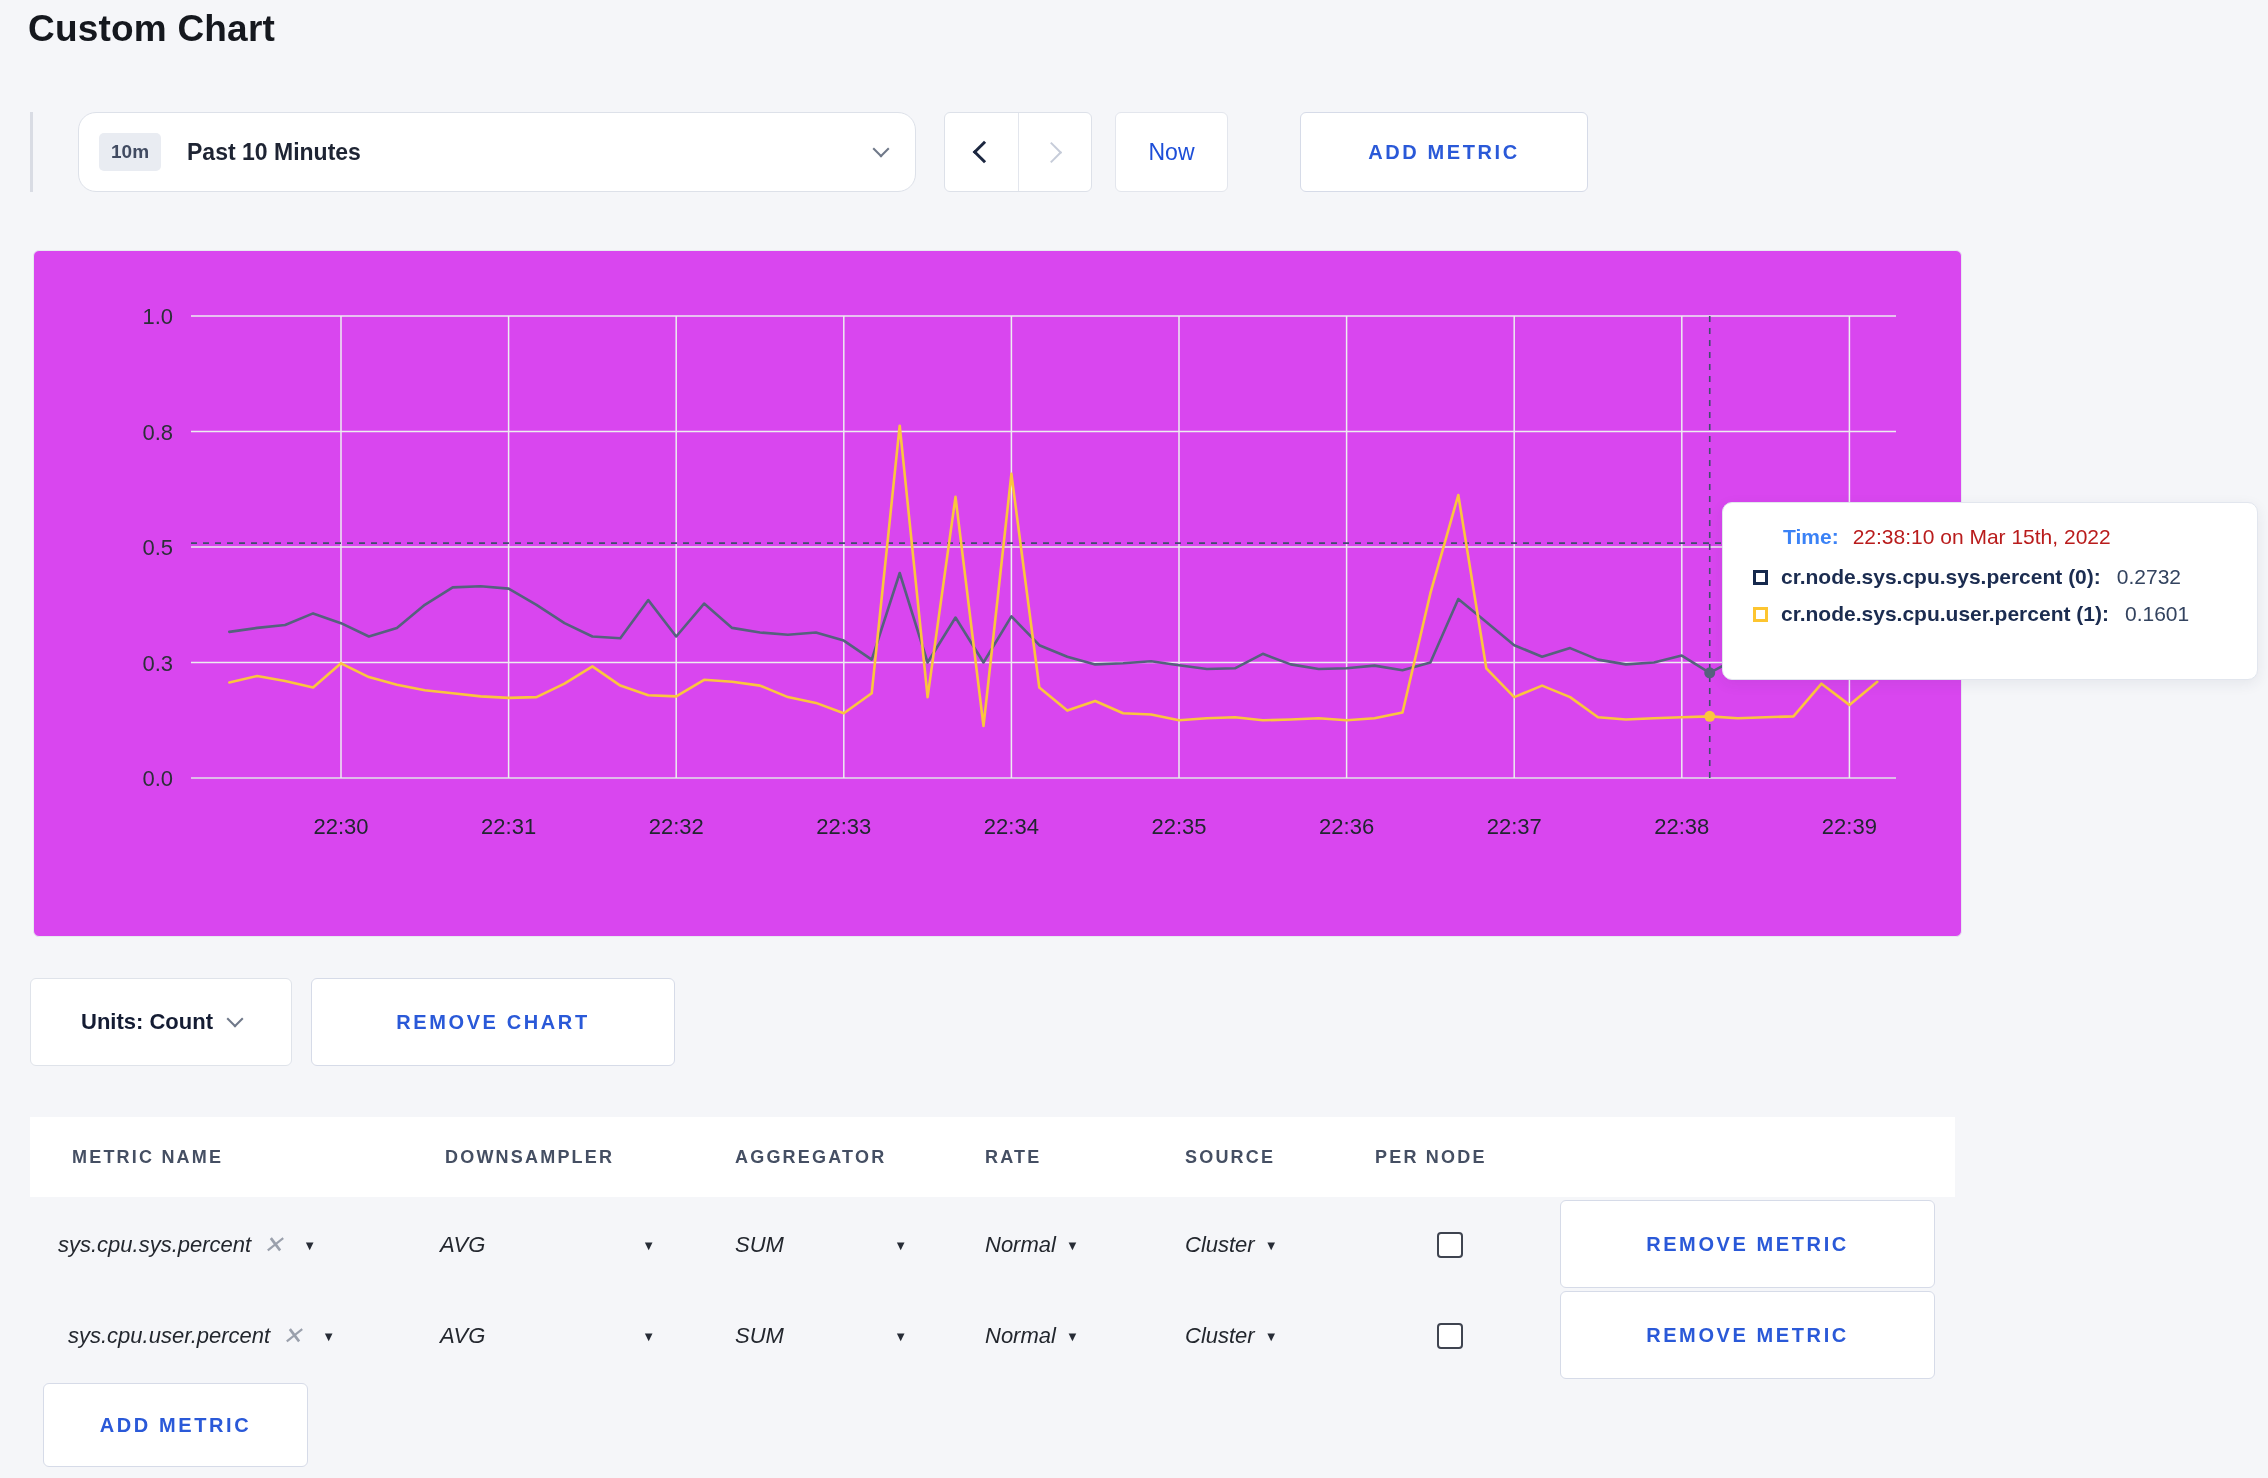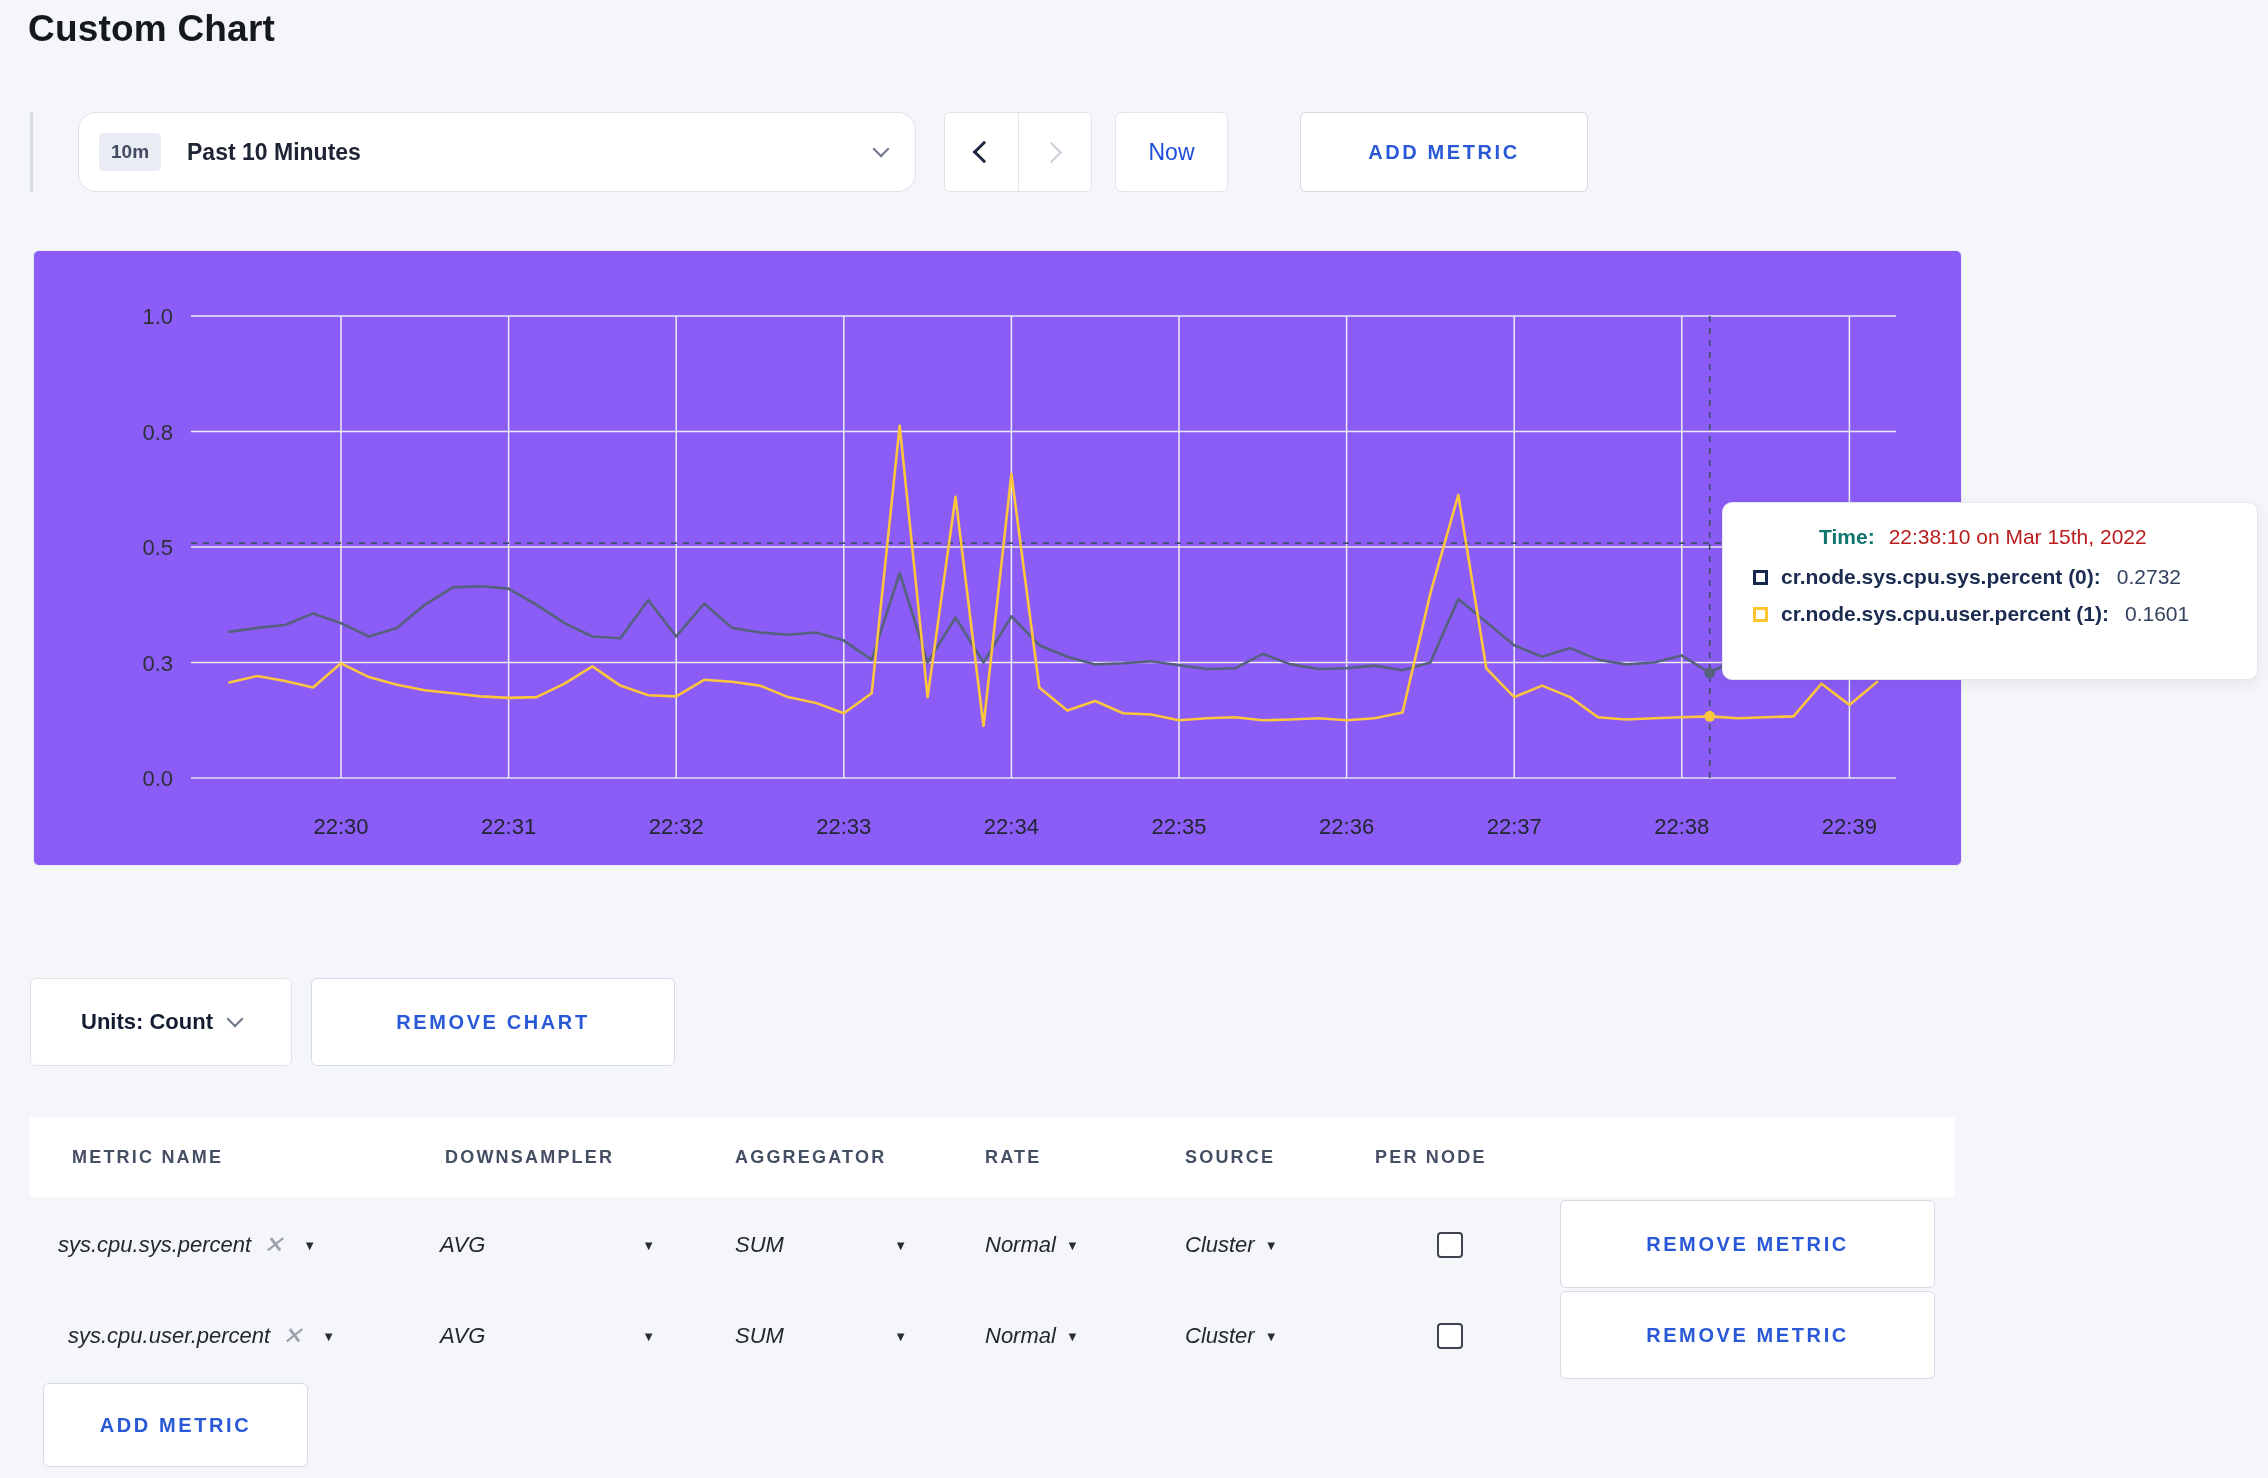--- a/index.html
+++ b/index.html
@@ -64,34 +64,34 @@
   .btn-outline {
     background: #fff; border: 1px solid #d6dbe8; border-radius: 6px;
     display: flex; align-items: center; justify-content: center;
     color: #2a59d8; font-size: 20px; font-weight: 600; letter-spacing: 2.6px;
     cursor: pointer;
   }
   .add-chart-button { position: absolute; left: 1300px; top: 112px; width: 288px; height: 80px; }
 
   
   .chart-card {
-    position: absolute; left: 33px; top: 250px; width: 1929px; height: 616px;
-    background: #8b5cf6; border: 1px solid #e7eaf0; border-radius: 6px;
+    position: absolute; left: 33px; top: 250px; width: 1929px; height: 687px;
+    background: #d946ef; border: 1px solid #e7eaf0; border-radius: 6px;
   }
   .chart-card svg { display: block; }
 
   
   .chart-tooltip {
     position: absolute; left: 1722px; top: 502px; width: 536px; height: 178px;
     background: #fff; border: 1px solid #e2e6ee; border-radius: 10px;
     box-shadow: 0 4px 14px rgba(40,50,80,.08);
     padding: 22px 24px 0 30px; font-size: 21px;
   }
   .tooltip-time-row { margin-left: 30px; margin-bottom: 16px; white-space: nowrap; }
-  .tooltip-time-label { font-weight: 700; color: #0f766e; margin-right: 14px; margin-left: 36px; }
+  .tooltip-time-label { font-weight: 700; color: #3b82f6; margin-right: 14px; }
   .tooltip-time-value { color: #b91c1c; }
   .tooltip-series-row { display: flex; align-items: center; margin-bottom: 13px; white-space: nowrap; }
   .tooltip-swatch { width: 15px; height: 15px; border: 3px solid; margin-right: 13px; flex: none; }
   .tooltip-series-label { font-weight: 700; color: #1b2c50; margin-right: 16px; }
   .tooltip-series-value { color: #33435f; }
 
   
   .units-button {
     position: absolute; left: 30px; top: 978px; width: 262px; height: 88px;
     background: #fff; border: 1px solid #dfe3ea; border-radius: 6px;

